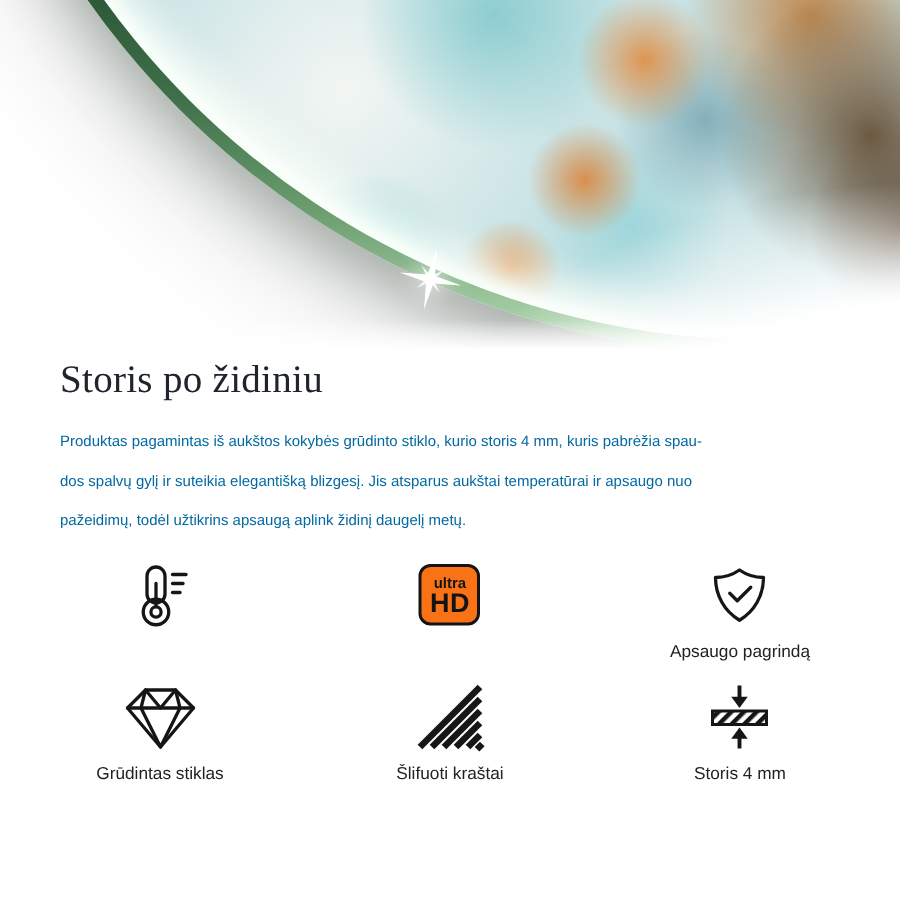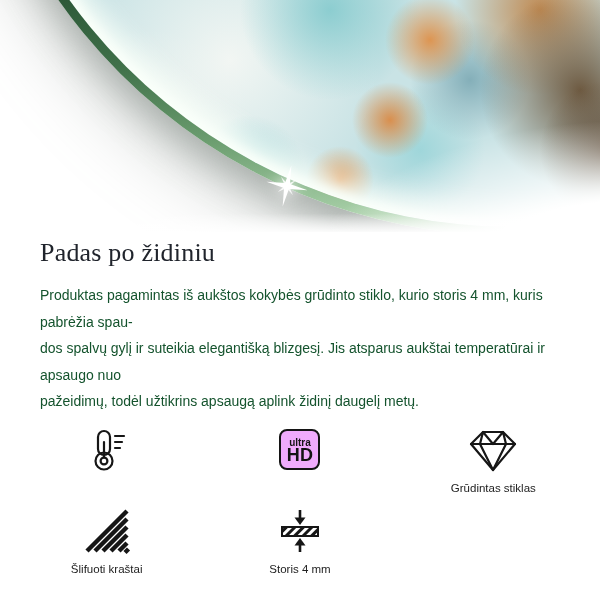--- a/index.html
+++ b/index.html
@@ -39,34 +39,34 @@
       linear-gradient(to top, rgba(255,255,255,.9) 0%, rgba(255,255,255,0) 8%);
   }
   .sparkle{position:absolute;left:264px;top:163px;width:46px;height:46px;
     filter:drop-shadow(0 0 7px rgba(255,255,255,.95));}
   
   .content{padding:0 30px 0 40px;}
   .title{
     margin:0;padding-top:4px;font-family:"Liberation Serif",serif;font-weight:400;
     font-size:26px;line-height:33px;color:#20242c;letter-spacing:.2px;
   }
-  .desc{margin:13px 0 0;font-size:14px;line-height:26.5px;color:#14532d;}
+  .desc{margin:13px 0 0;font-size:10px;line-height:26.5px;color:#0369a1;}
   .desc span{display:block;}
   
   .features{
     display:grid;grid-template-columns:repeat(3,1fr);row-gap:12px;
     margin:12px -20px 0 -30px;text-align:center;
   }
   .feature{display:flex;flex-direction:column;align-items:center;}
   .icon-box{height:46px;display:flex;align-items:center;justify-content:center;}
   .feature-label{margin-top:8px;font-size:11.5px;line-height:15px;color:#222;}
   .uhd-badge{
     width:37px;height:37px;border:2.5px solid #141414;border-radius:8px;
     display:flex;flex-direction:column;align-items:center;justify-content:center;
-    color:#141414;background:#f0abfc;
+    color:#141414;background:#f97316;
   }
   .uhd-top{font-size:10px;font-weight:700;line-height:11px;}
   .uhd-bottom{font-size:18px;font-weight:700;line-height:15px;letter-spacing:.3px;}
   svg.ic{stroke:#161616;fill:none;stroke-width:2.2;stroke-linecap:round;stroke-linejoin:round;}
 </style>
 </head>
 <body>
 
 <div class="page">
 
@@ -80,21 +80,21 @@
         <g transform="rotate(12 23 23)">
           <path d="M23 2 L25.5 20.5 L44 23 L25.5 25.5 L23 44 L20.5 25.5 L2 23 L20.5 20.5 Z" fill="#ffffff"></path>
           <path d="M23 12 L24.5 21.5 L34 23 L24.5 24.5 L23 34 L21.5 24.5 L12 23 L21.5 21.5 Z" fill="#ffffff" opacity="0.85" transform="rotate(45 23 23)"></path>
         </g>
       </svg>
     </div>
   </div>
 
   <div class="content">
     <h1 class="title">
-      <span>Padas po židiniu</span><br>
+      <span>Storis po židiniu</span><br>
     </h1>
 
     <p class="desc">
       <span>Produktas pagamintas iš aukštos kokybės grūdinto stiklo, kurio storis 4 mm, kuris pabrėžia spau-</span>
       <span>dos spalvų gylį ir suteikia elegantišką blizgesį. Jis atsparus aukštai temperatūrai ir apsaugo nuo</span>
       <span>pažeidimų, todėl užtikrins apsaugą aplink židinį daugelį metų.</span>
     </p>
 
     <div class="features">
 
@@ -114,20 +114,29 @@
 
       <div class="feature">
         <div class="icon-box">
           <div class="uhd-badge">
             <span class="uhd-top">ultra</span>
             <span class="uhd-bottom">HD</span>
           </div>
         </div>
       </div>
 
+      <div class="feature">
+        <div class="icon-box">
+          <svg class="ic" width="44" height="40" viewBox="0 0 44 40">
+            <path d="M22 3 C27 6.5 33 8 38 8 C38 20 32 30.5 22 36.5 C12 30.5 6 20 6 8 C11 8 17 6.5 22 3 Z"></path>
+            <path d="M15.5 18.5 L20.5 23.5 L29.5 14.5"></path>
+          </svg>
+        </div>
+        <div class="feature-label">Apsaugo pagrindą</div>
+      </div>
 
       <div class="feature">
         <div class="icon-box">
           <svg class="ic" width="52" height="46" viewBox="0 0 52 46" stroke-width="2">
             <path d="M16 5 H36 L48 17 L26 43 L4 17 Z"></path>
             <path d="M4 17 H48"></path>
             <path d="M16 5 L13 17 M36 5 L39 17 M16 5 L26 17 M36 5 L26 17 M13 17 L26 43 M39 17 L26 43"></path>
           </svg>
         </div>
         <div class="feature-label">Grūdintas stiklas</div>

